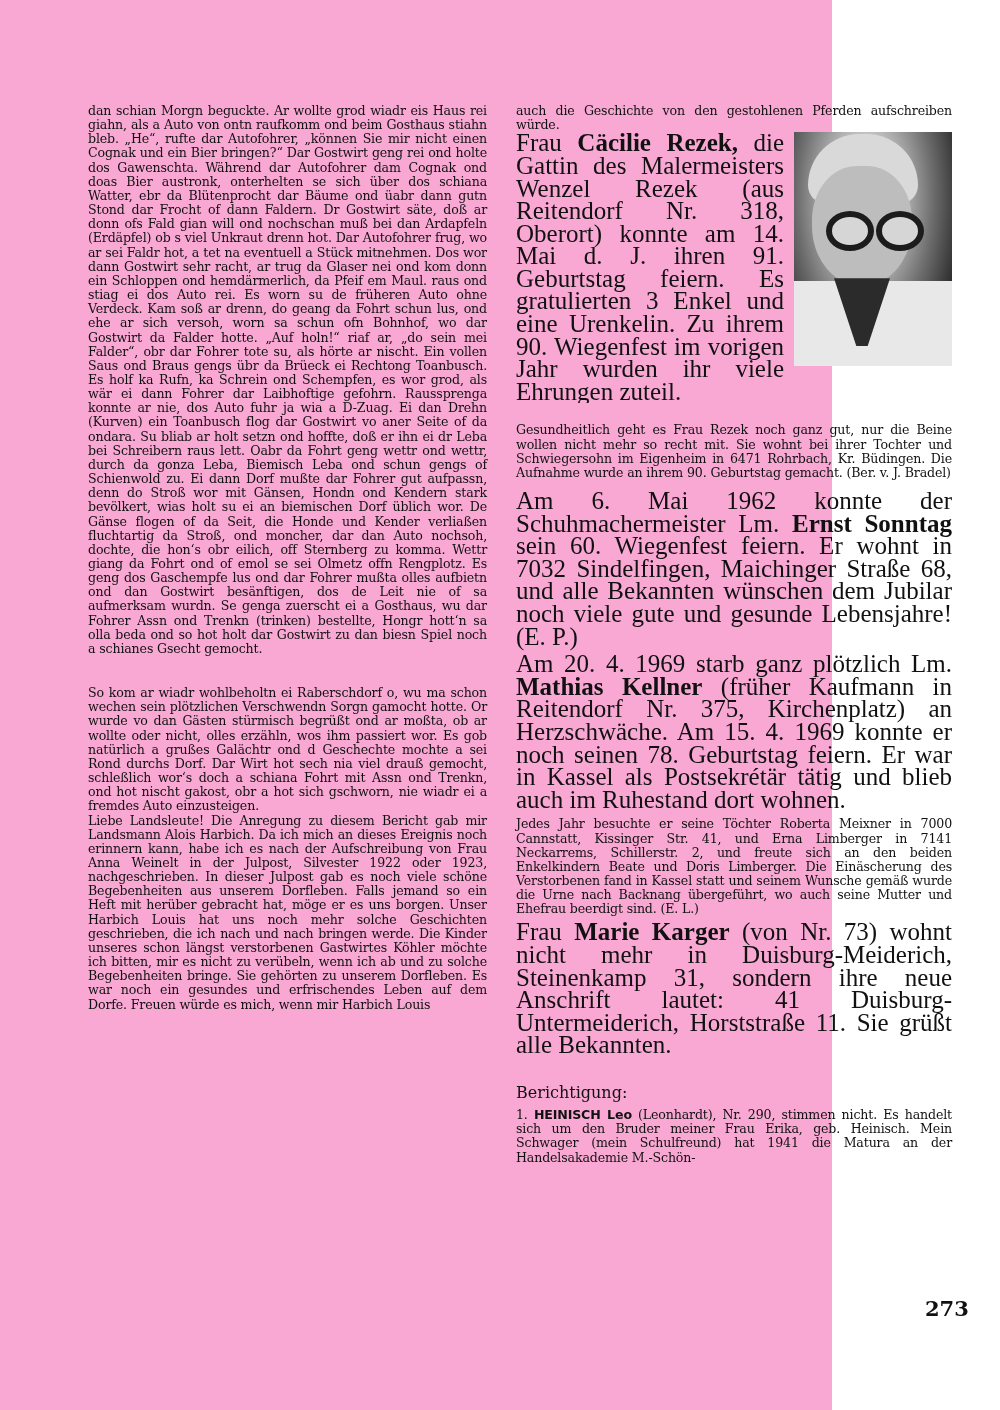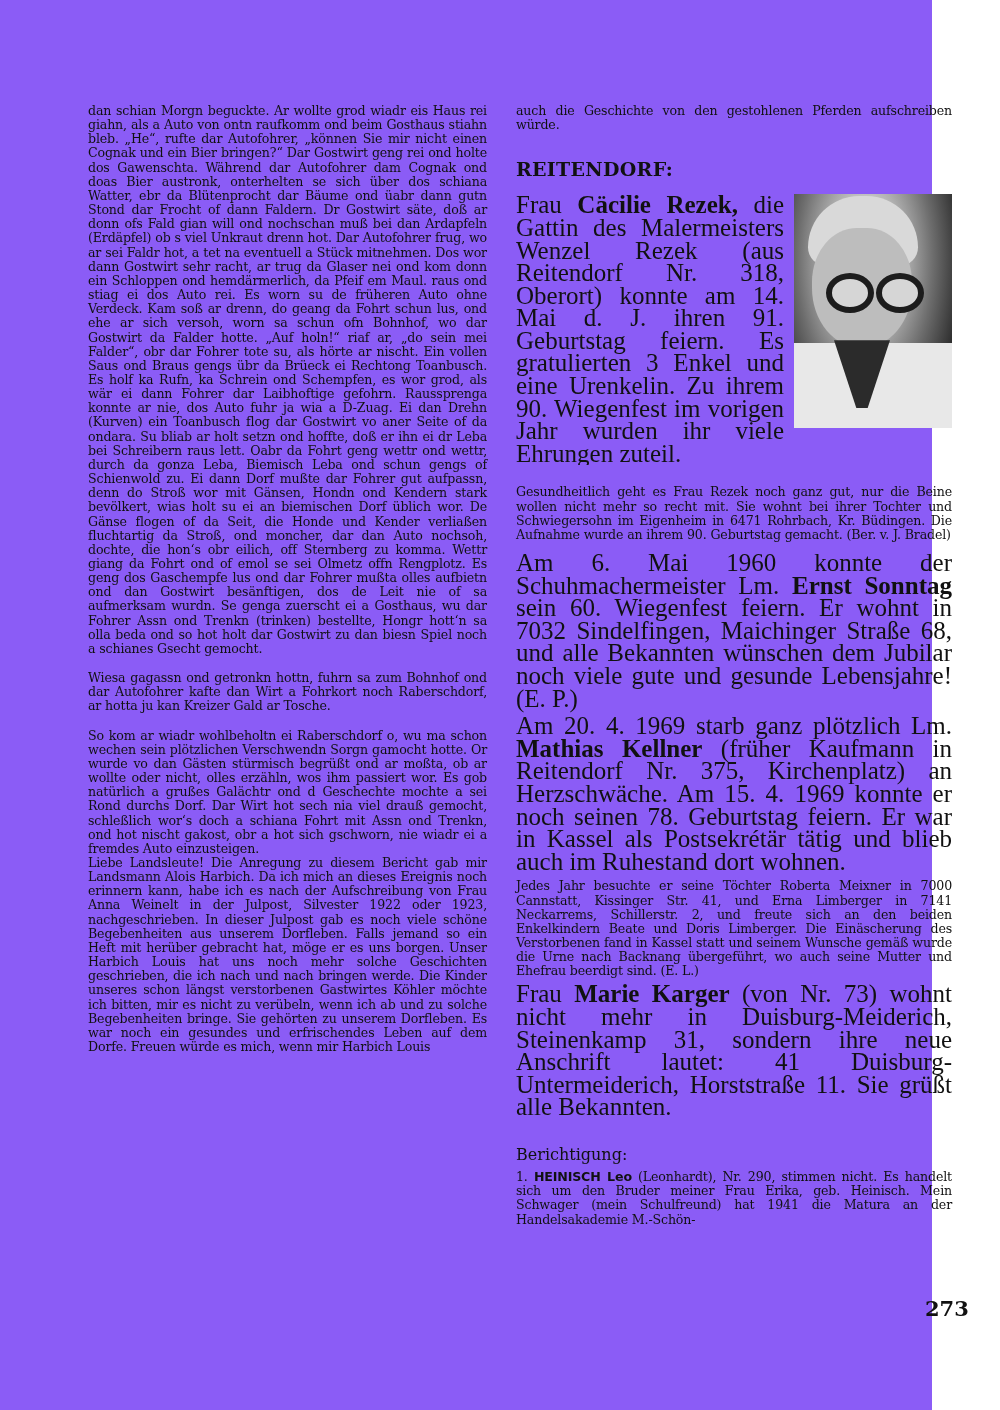--- a/index.html
+++ b/index.html
@@ -1,17 +1,17 @@
 <!DOCTYPE html>
 <html><head>
 <meta charset="utf-8">
 <style>
   html, body { margin: 0; padding: 0; background: #ffffff; }
   body { width: 1000px; height: 1410px; position: relative; overflow: hidden; color: #111; }
-  .page { position: absolute; left: 0; top: 0; width: 932px; height: 1410px; background: #8b5cf6; }
+  .page { position: absolute; left: 0; top: 0; width: 832px; height: 1410px; background: #f9a8d4; }
 
   .col-left { position: absolute; left: 88px; top: 104px; width: 399px; }
   .col-right { position: absolute; left: 516px; top: 104px; width: 436px; }
 
   .small { font-family: "DejaVu Serif", serif; font-size: 12.6px; line-height: 14.15px; text-align: justify; letter-spacing: -0.15px; margin: 0; }
   .small p { margin: 0; }
   .gap { height: 15px; }
 
   .large { font-family: "Liberation Serif", serif; font-size: 25px; line-height: 22.6px; text-align: justify; margin: 0; }
   .large b { font-weight: bold; }
@@ -36,48 +36,46 @@
 </style>
 </head>
 <body>
 
 <div class="page">
 
   <div class="col-left">
     <div class="small">
       <p>dan schian Morgn beguckte. Ar wollte grod wiadr eis Haus rei giahn, als a Auto von ontn raufkomm ond beim Gosthaus stiahn bleb. „He“, rufte dar Autofohrer, „können Sie mir nicht einen Cognak und ein Bier bringen?“ Dar Gostwirt geng rei ond holte dos Gawenschta. Während dar Autofohrer dam Cognak ond doas Bier austronk, onterhelten se sich über dos schiana Watter, ebr da Blütenprocht dar Bäume ond üabr dann gutn Stond dar Frocht of dann Faldern. Dr Gostwirt säte, doß ar donn ofs Fald gian will ond nochschan muß bei dan Ardapfeln (Erdäpfel) ob s viel Unkraut drenn hot. Dar Autofohrer frug, wo ar sei Faldr hot, a tet na eventuell a Stück mitnehmen. Dos wor dann Gostwirt sehr racht, ar trug da Glaser nei ond kom donn ein Schloppen ond hemdärmerlich, da Pfeif em Maul. raus ond stiag ei dos Auto rei. Es worn su de früheren Auto ohne Verdeck. Kam soß ar drenn, do geang da Fohrt schun lus, ond ehe ar sich versoh, worn sa schun ofn Bohnhof, wo dar Gostwirt da Falder hotte. „Auf holn!“ riaf ar, „do sein mei Falder“, obr dar Fohrer tote su, als hörte ar nischt. Ein vollen Saus ond Braus gengs übr da Brüeck ei Rechtong Toanbusch. Es holf ka Rufn, ka Schrein ond Schempfen, es wor grod, als wär ei dann Fohrer dar Laibhoftige gefohrn. Raussprenga konnte ar nie, dos Auto fuhr ja wia a D-Zuag. Ei dan Drehn (Kurven) ein Toanbusch flog dar Gostwirt vo aner Seite of da ondara. Su bliab ar holt setzn ond hoffte, doß er ihn ei dr Leba bei Schreibern raus lett. Oabr da Fohrt geng wettr ond wettr, durch da gonza Leba, Biemisch Leba ond schun gengs of Schienwold zu. Ei dann Dorf mußte dar Fohrer gut aufpassn, denn do Stroß wor mit Gänsen, Hondn ond Kendern stark bevölkert, wias holt su ei an biemischen Dorf üblich wor. De Gänse flogen of da Seit, die Honde und Kender verliaßen fluchtartig da Stroß, ond moncher, dar dan Auto nochsoh, dochte, die hon‘s obr eilich, off Sternberg zu komma. Wettr giang da Fohrt ond of emol se sei Olmetz offn Rengplotz. Es geng dos Gaschempfe lus ond dar Fohrer mußta olles aufbietn ond dan Gostwirt besänftigen, dos de Leit nie of sa aufmerksam wurdn. Se genga zuerscht ei a Gosthaus, wu dar Fohrer Assn ond Trenkn (trinken) bestellte, Hongr hott‘n sa olla beda ond so hot holt dar Gostwirt zu dan biesn Spiel noch a schianes Gsecht gemocht.</p>
       <div class="gap"></div>
-      <p>Wiesa gagassn ond getronkn hottn, fuhrn sa zum Bohnhof ond dar Autofohrer kafte dan Wirt a Fohrkort noch Raberschdorf, ar hotta ju kan Kreizer Gald ar Tosche.</p>
       <div class="gap"></div>
       <p>So kom ar wiadr wohlbeholtn ei Raberschdorf o, wu ma schon wechen sein plötzlichen Verschwendn Sorgn gamocht hotte. Or wurde vo dan Gästen stürmisch begrüßt ond ar moßta, ob ar wollte oder nicht, olles erzähln, wos ihm passiert wor. Es gob natürlich a grußes Galächtr ond d Geschechte mochte a sei Rond durchs Dorf. Dar Wirt hot sech nia viel drauß gemocht, schleßlich wor‘s doch a schiana Fohrt mit Assn ond Trenkn, ond hot nischt gakost, obr a hot sich gschworn, nie wiadr ei a fremdes Auto einzusteigen.</p>
       <p>Liebe Landsleute! Die Anregung zu diesem Bericht gab mir Landsmann Alois Harbich. Da ich mich an dieses Ereignis noch erinnern kann, habe ich es nach der Aufschreibung von Frau Anna Weinelt in der Julpost, Silvester 1922 oder 1923, nachgeschrieben. In dieser Julpost gab es noch viele schöne Begebenheiten aus unserem Dorfleben. Falls jemand so ein Heft mit herüber gebracht hat, möge er es uns borgen. Unser Harbich Louis hat uns noch mehr solche Geschichten geschrieben, die ich nach und nach bringen werde. Die Kinder unseres schon längst verstorbenen Gastwirtes Köhler möchte ich bitten, mir es nicht zu verübeln, wenn ich ab und zu solche Begebenheiten bringe. Sie gehörten zu unserem Dorfleben. Es war noch ein gesundes und erfrischendes Leben auf dem Dorfe. Freuen würde es mich, wenn mir Harbich Louis</p>
     </div>
   </div>
 
   <div class="col-right">
     <div class="small">
       <p>auch die Geschichte von den gestohlenen Pferden aufschreiben würde.</p>
     </div>
 
-    <div class="heading-main">REITENDORF:</div>
 
     <div class="photo-block">
       <div class="photo">
         <div class="hair"></div>
         <div class="face"></div>
         <div class="glass l"></div>
         <div class="glass r"></div>
         <div class="collar"></div>
         <div class="v"></div>
       </div>
       <p class="large"><span>Frau </span><b>Cäcilie Rezek,</b><span> die Gattin des Malermeisters Wenzel Rezek (aus Reitendorf Nr. 318, Oberort) konnte am 14. Mai d. J. ihren 91. Geburtstag feiern. Es gratulierten 3 Enkel und eine Urenkelin. Zu ihrem 90. Wiegenfest im vorigen Jahr wurden ihr viele Ehrungen zuteil.</span></p>
     </div>
     <p class="small" style="margin-top:20px">Gesundheitlich geht es Frau Rezek noch ganz gut, nur die Beine wollen nicht mehr so recht mit. Sie wohnt bei ihrer Tochter und Schwiegersohn im Eigenheim in 6471 Rohrbach, Kr. Büdingen. Die Aufnahme wurde an ihrem 90. Geburtstag gemacht. (Ber. v. J. Bradel)</p>
 
-    <p class="large" style="margin-top:10px"><span>Am 6. Mai 1960 konnte der Schuhmachermeister Lm. </span><b>Ernst Sonntag</b><span> sein 60. Wiegenfest feiern. Er wohnt in 7032 Sindelfingen, Maichinger Straße 68, und alle Bekannten wünschen dem Jubilar noch viele gute und gesunde Lebensjahre! (E. P.)</span></p>
+    <p class="large" style="margin-top:10px"><span>Am 6. Mai 1962 konnte der Schuhmachermeister Lm. </span><b>Ernst Sonntag</b><span> sein 60. Wiegenfest feiern. Er wohnt in 7032 Sindelfingen, Maichinger Straße 68, und alle Bekannten wünschen dem Jubilar noch viele gute und gesunde Lebensjahre! (E. P.)</span></p>
 
     <p class="large" style="margin-top:5px"><span>Am 20. 4. 1969 starb ganz plötzlich Lm. </span><b>Mathias Kellner</b><span> (früher Kaufmann in Reitendorf Nr. 375, Kirchenplatz) an Herzschwäche. Am 15. 4. 1969 konnte er noch seinen 78. Geburtstag feiern. Er war in Kassel als Postsekrétär tätig und blieb auch im Ruhestand dort wohnen.</span></p>
     <p class="small" style="margin-top:6px">Jedes Jahr besuchte er seine Töchter Roberta Meixner in 7000 Cannstatt, Kissinger Str. 41, und Erna Limberger in 7141 Neckarrems, Schillerstr. 2, und freute sich an den beiden Enkelkindern Beate und Doris Limberger. Die Einäscherung des Verstorbenen fand in Kassel statt und seinem Wunsche gemäß wurde die Urne nach Backnang übergeführt, wo auch seine Mutter und Ehefrau beerdigt sind. (E. L.)</p>
 
     <p class="large" style="margin-top:5px"><span>Frau </span><b>Marie Karger</b><span> (von Nr. 73) wohnt nicht mehr in Duisburg-Meiderich, Steinenkamp 31, sondern ihre neue Anschrift lautet: 41 Duisburg-Untermeiderich, Horststraße 11. Sie grüßt alle Bekannten.</span></p>
 
     <div class="heading-sub">Berichtigung:</div>
 
     <p class="small heinisch" style="margin-top:6px"><span>1. </span><b>HEINISCH Leo</b><span> (Leonhardt), Nr. 290, stimmen nicht. Es handelt sich um den Bruder meiner Frau Erika, geb. Heinisch. Mein Schwager (mein Schulfreund) hat 1941 die Matura an der Handelsakademie M.-Schön-</span></p>
   </div>

